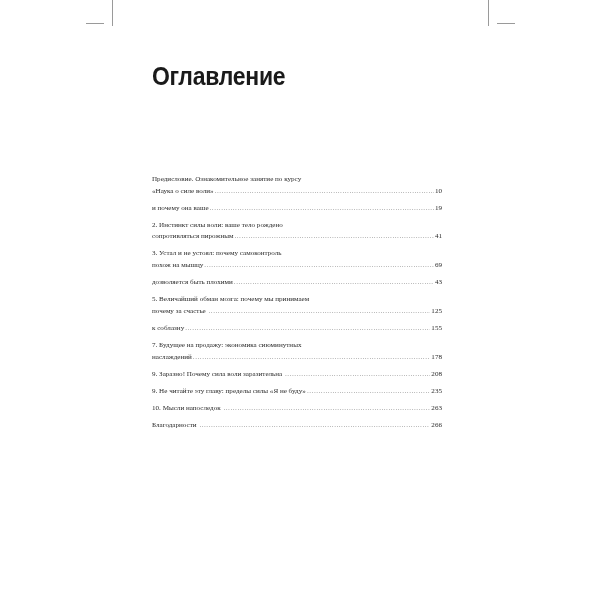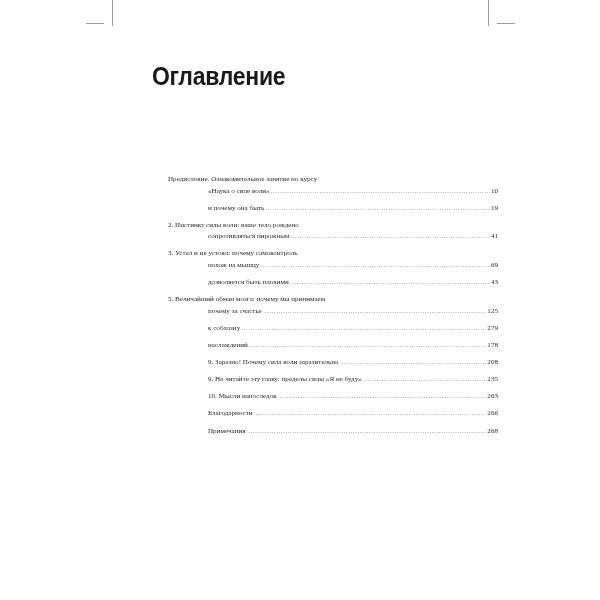--- a/index.html
+++ b/index.html
@@ -52,38 +52,37 @@
     font-size: 25px;
     letter-spacing: -0.3px;
     color: #1a1a1a;
     transform: scaleX(0.92);
     transform-origin: left center;
     white-space: nowrap;
   }
 
   .toc-list {
     position: absolute;
-    left: 16px;
+    left: 0;
     top: 174px;
     width: 290px;
   }
 
   .toc-entry {
     margin-bottom: 5.5px;
     font-size: 7.1px;
     line-height: 11.6px;
     color: #2b2b2b;
   }
 
   
   .toc-line {
     display: flex;
     align-items: baseline;
     width: 100%;
-    margin-left: 40px;
   }
   .toc-text {
     white-space: pre;
     flex: 0 0 auto;
   }
   .toc-leader {
     flex: 1 1 auto;
     overflow: hidden;
     white-space: nowrap;
     color: #8d8d8d;
@@ -125,21 +124,21 @@
         <div class="toc-entry">
           <span class="toc-firstline">Предисловие. Ознакомительное занятие по курсу</span>
           <div class="toc-line">
             <span class="toc-text">«Наука о силе воли»</span>
             <span class="toc-leader">...............................................................................................................................................................</span>
             <span class="toc-page">10</span>
           </div>
         </div>
         <div class="toc-entry">
           <div class="toc-line">
-            <span class="toc-text">и почему она быть</span>
+            <span class="toc-text">и почему она ваше</span>
             <span class="toc-leader">...............................................................................................................................................................</span>
             <span class="toc-page">19</span>
           </div>
         </div>
         <div class="toc-entry">
           <span class="toc-firstline">2. Инстинкт силы воли: ваше тело рождено</span>
           <div class="toc-line">
             <span class="toc-text">сопротивляться пирожным</span>
             <span class="toc-leader">...............................................................................................................................................................</span>
             <span class="toc-page">41</span>
@@ -165,24 +164,25 @@
           <div class="toc-line">
             <span class="toc-text">почему за счастье </span>
             <span class="toc-leader">...............................................................................................................................................................</span>
             <span class="toc-page">125</span>
           </div>
         </div>
         <div class="toc-entry">
           <div class="toc-line">
             <span class="toc-text">к соблазну</span>
             <span class="toc-leader">...............................................................................................................................................................</span>
-            <span class="toc-page">279</span>
-          </div>
-        </div>
-        <div class="toc-entry">
+            <span class="toc-page">155</span>
+          </div>
+        </div>
+        <div class="toc-entry">
+          <span class="toc-firstline">7. Будущее на продажу: экономика сиюминутных</span>
           <div class="toc-line">
             <span class="toc-text">наслаждений</span>
             <span class="toc-leader">...............................................................................................................................................................</span>
             <span class="toc-page">178</span>
           </div>
         </div>
         <div class="toc-entry">
           <div class="toc-line">
             <span class="toc-text">9. Заразно! Почему сила воли заразительна </span>
             <span class="toc-leader">...............................................................................................................................................................</span>

